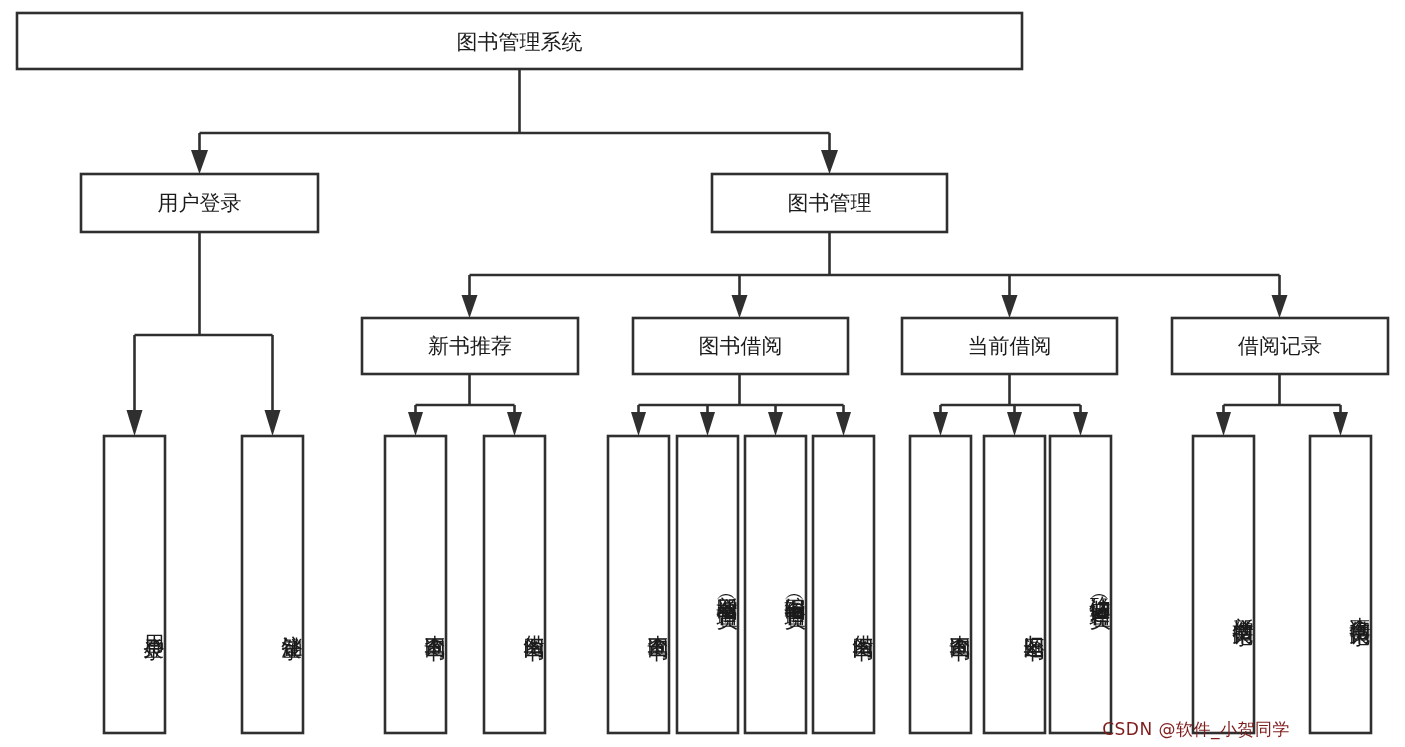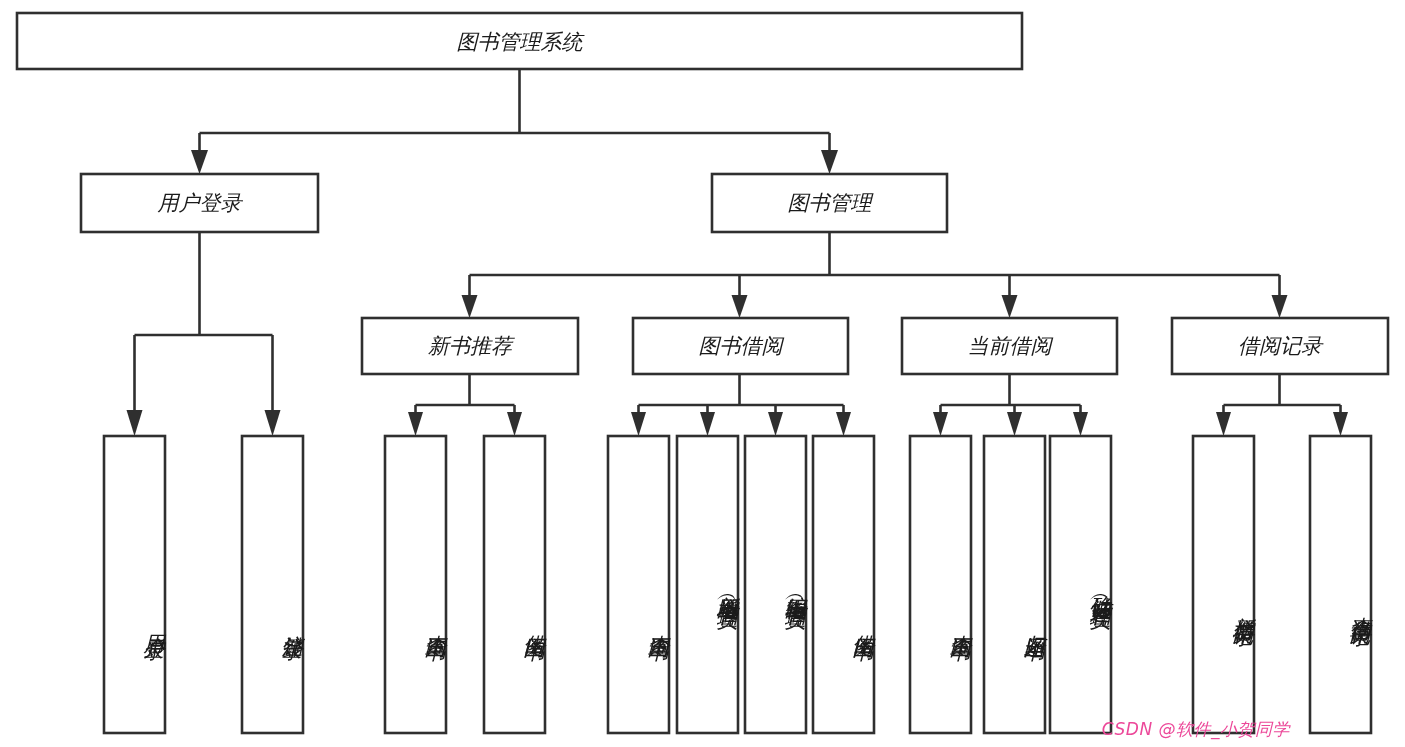--- a/index.html
+++ b/index.html
@@ -11,21 +11,20 @@
     width: 1405px;
     height: 747px;
     font-family: "DejaVu Sans", "Liberation Sans", sans-serif;
     overflow: hidden;
   }
   #diagram-root {
     position: relative;
     width: 1298px;
     height: 747px;
     background: #ffffff;
-    font-style: italic;
   }
   svg#tree-svg {
     position: absolute;
     left: 0;
     top: 0;
     width: 1405px;
     height: 747px;
     display: block;
   }
   .node-box {
@@ -64,21 +63,21 @@
     justify-content: center;
     white-space: nowrap;
     pointer-events: none;
   }
   .watermark {
     position: absolute;
     right: 8px;
     bottom: 6px;
     font-family: "DejaVu Sans", "Liberation Sans", sans-serif;
     font-size: 17px;
-    color: #ec4899;
+    color: #7f1d1d;
     white-space: nowrap;
     letter-spacing: 0.5px;
   }
 </style>
 </head>
 <body>
 
 <div id="diagram-root">
 
   <svg id="tree-svg" viewBox="0 0 1405 747">

